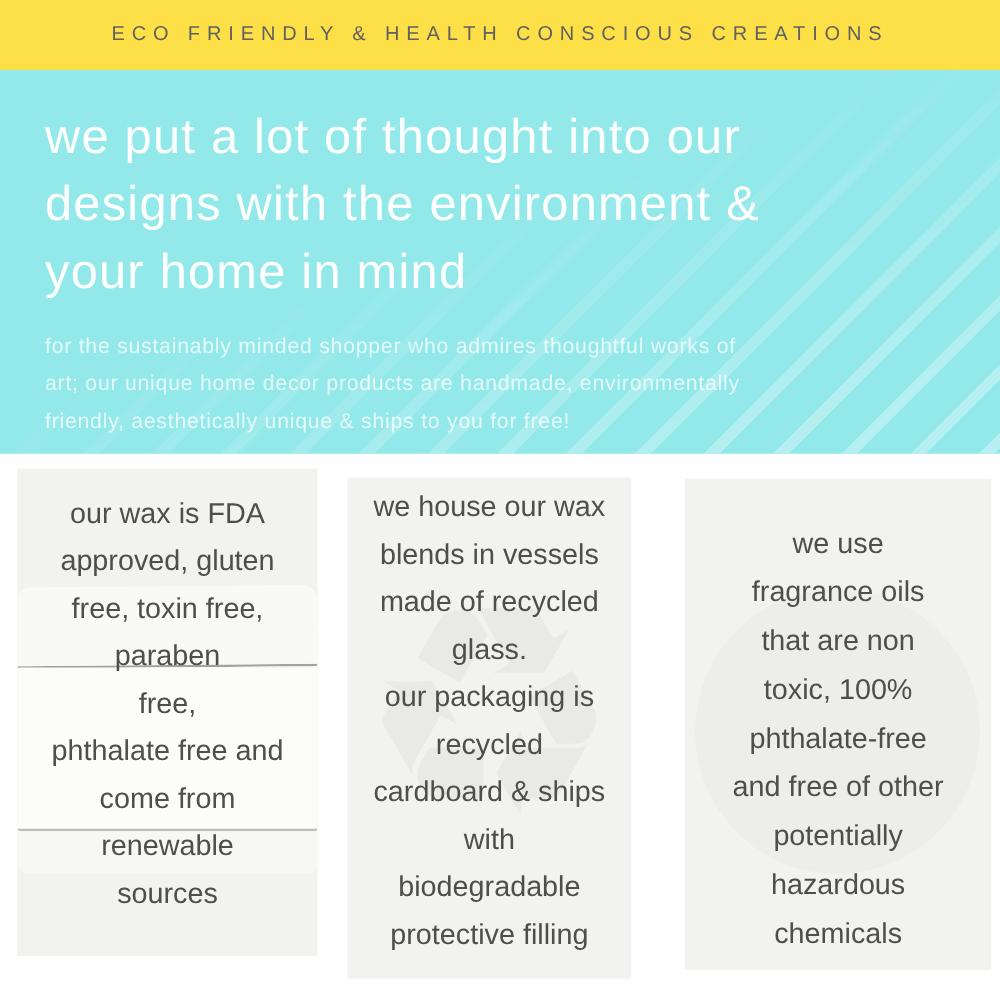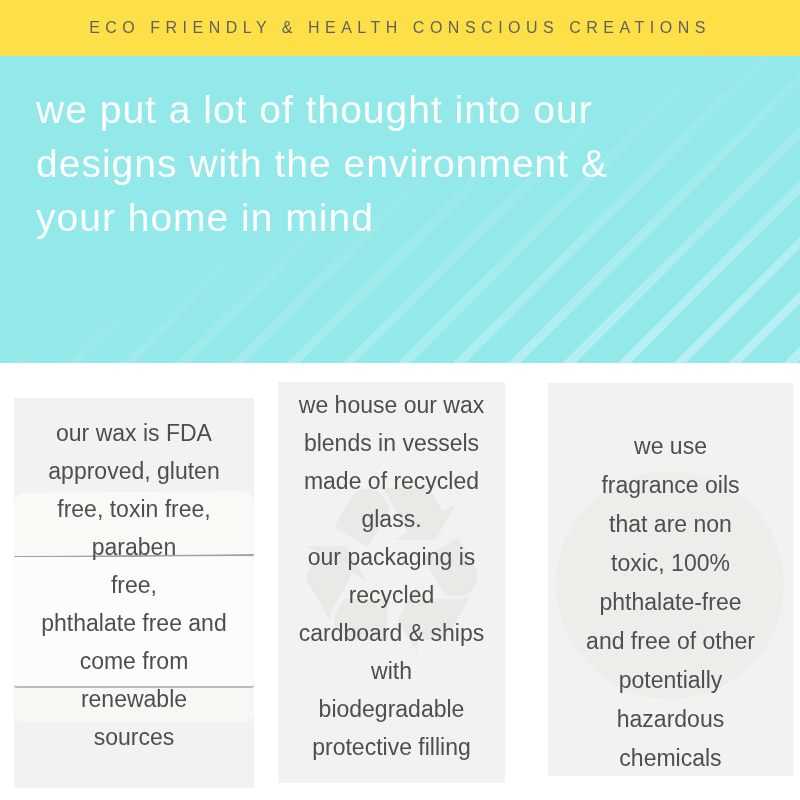--- a/index.html
+++ b/index.html
@@ -72,26 +72,26 @@
   }
   .card .card-text {
     position: relative; z-index: 2;
     margin: 0;
     text-align: center;
     white-space: pre-line;
     font-size: 23px;
     line-height: 38px;
     color: #4e4e4e;
   }
-  .card-1 { left: 14px;  top: 398px; width: 240px; height: 390px; }
+  .card-1 { left: 14px;  top: 375px; width: 240px; height: 390px; }
   .card-2 { left: 278px; top: 382px; width: 227px; height: 401px; }
   .card-3 { left: 548px; top: 383px; width: 245px; height: 393px; }
   .card-1 .card-text { padding-top: 16px; }
   .card-2 .card-text { padding-top: 4px; }
-  .card-3 .card-text { padding-top: 44px; line-height: 39px; }
+  .card-3 .card-text { padding-top: 32px; line-height: 39px; }
 
   
   .wax-art { position: absolute; left: 0; top: 0; width: 100%; height: 100%; z-index: 1; }
   .wax-slab { position: absolute; left: 0; right: 0; }
   .wax-slab-1 {
     top: 94px; height: 63px;
     background: #f9f9f6;
     border-bottom: 2px solid #a2a2a0;
     border-radius: 10px 12px 2px 2px;
     transform: rotate(-0.5deg);
@@ -138,20 +138,23 @@
 
   <header class="topbar">
     <span class="tagline">ECO FRIENDLY &amp; HEALTH CONSCIOUS CREATIONS</span>
   </header>
 
   <section class="banner">
     <div class="stripes"></div>
     <h1>we put a lot of thought into our
 designs with the environment &amp;
 your home in mind</h1>
+    <p class="subtext">for the sustainably minded shopper who admires thoughtful works of
+art; our unique home decor products are handmade, environmentally
+friendly, aesthetically unique &amp; ships to you for free!</p>
   </section>
 
   <article class="card card-1">
     <div class="wax-art">
       <div class="wax-slab wax-slab-1"></div>
       <div class="wax-slab wax-slab-2"></div>
       <div class="wax-slab wax-slab-3"></div>
     </div>
     <p class="card-text">our wax is FDA
 approved, gluten

